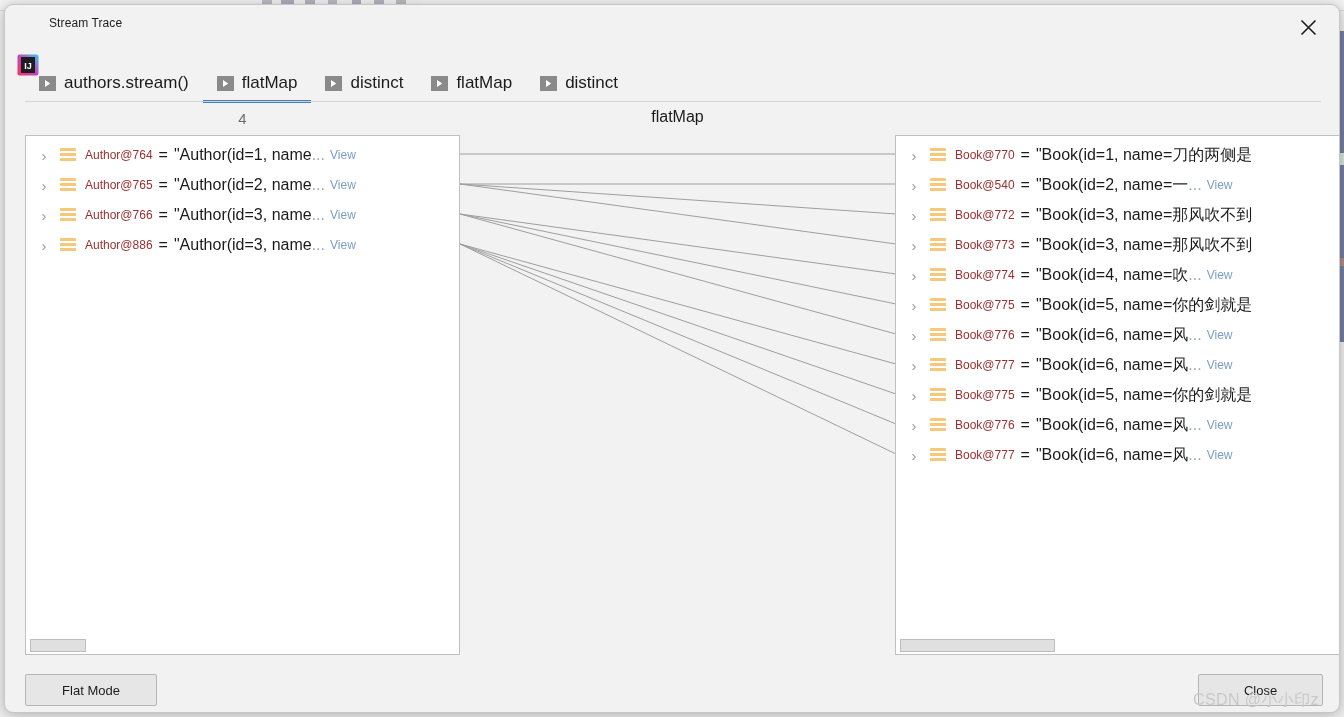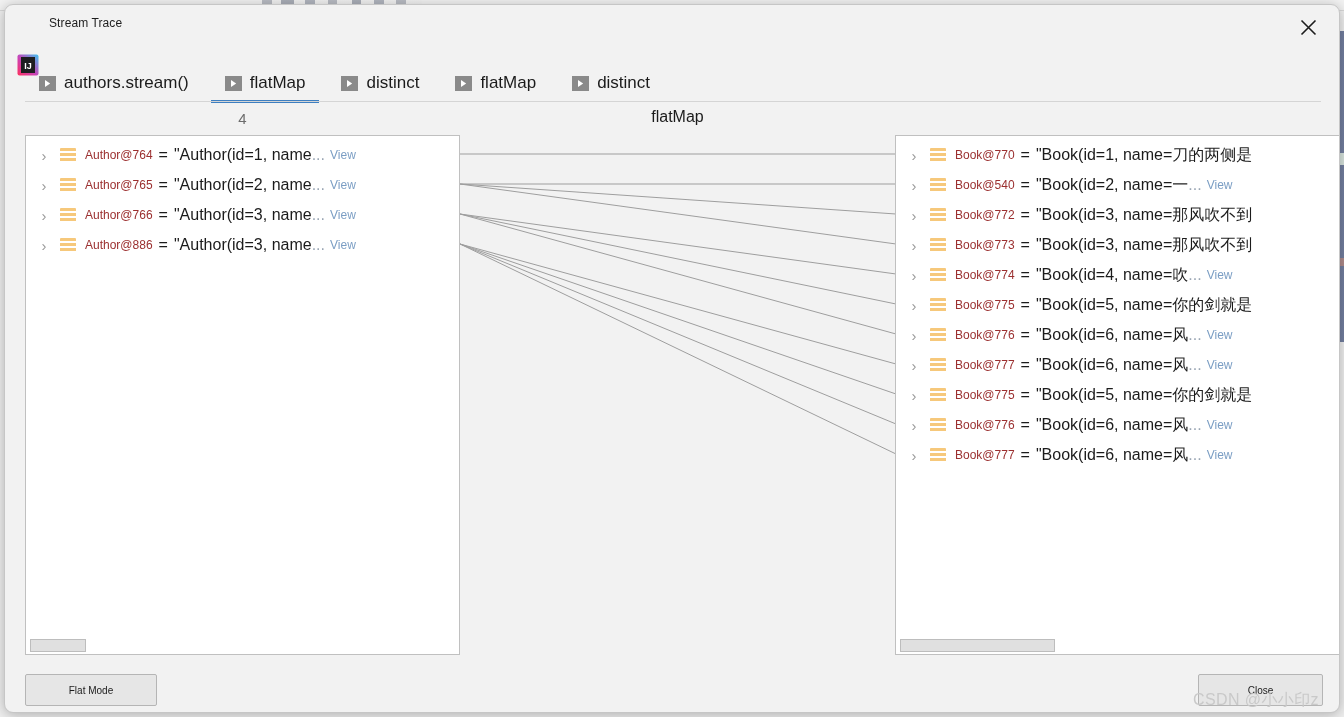--- a/index.html
+++ b/index.html
@@ -64,21 +64,21 @@
     display: flex; align-items: center; justify-content: center;
     cursor: pointer;
   }
   #close-btn svg { display:block; }
 
   
   #tabs {
     position: absolute; left: 20px; top: 58px;
     height: 40px;
     display: flex; align-items: center;
-    gap: 8px;
+    gap: 0px;
   }
   .tab {
     display: flex; align-items: center;
     gap: 8px;
     height: 38px;
     padding: 0 14px;
     cursor: pointer;
     position: relative;
     white-space: nowrap;
   }
@@ -190,21 +190,21 @@
   #footer {
     position: absolute; left: 0; top: 659px;
     width: 1336px; height: 50px;
   }
   .btn {
     position: absolute;
     height: 32px;
     background: #e6e6e6;
     border: 1px solid #b5b5b5;
     border-radius: 2px;
-    font-size: 10px; color: #1b1b1b;
+    font-size: 13px; color: #1b1b1b;
     display: flex; align-items: center; justify-content: center;
     cursor: pointer;
     box-sizing: border-box;
   }
   #flat-mode-btn { left: 20px;  top: 10px; width: 132px; }
   #close-dialog-btn { right: 18px; top: 10px; width: 125px; text-align: right; }
 
   #watermark {
     position: absolute; right: 22px; top: 26px;
     font-size: 16px; color: #c9c9c9;

